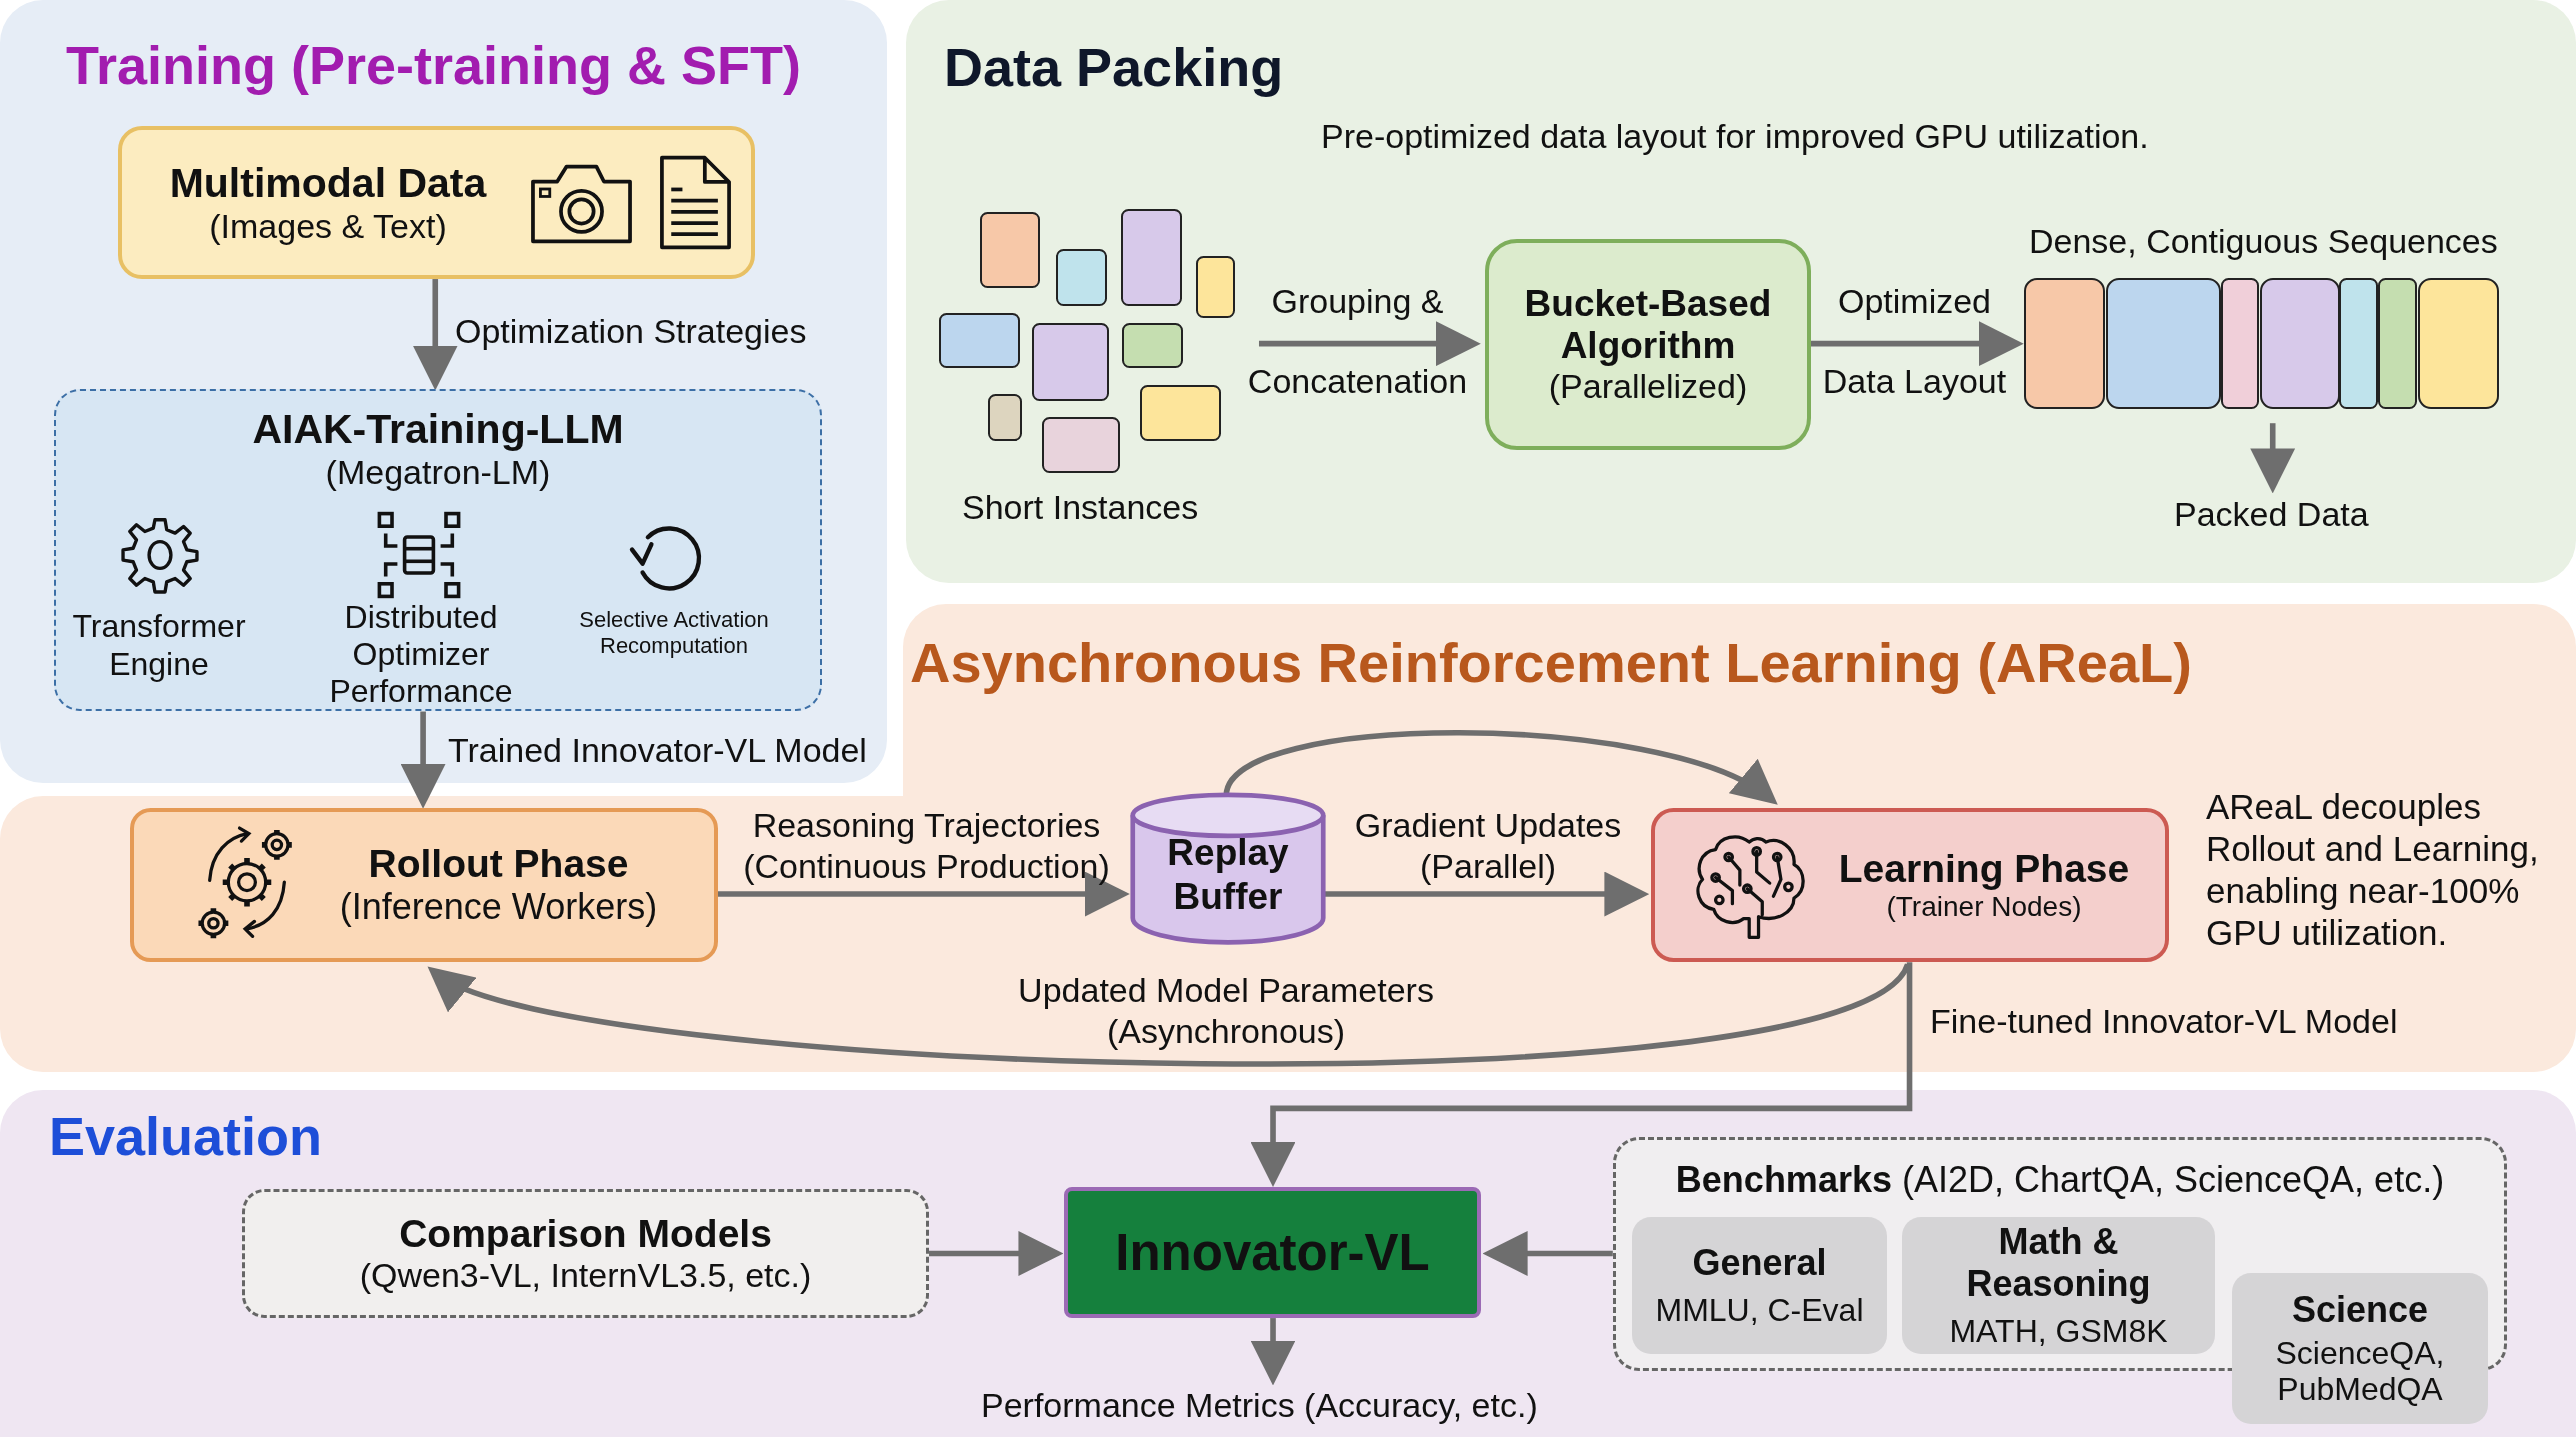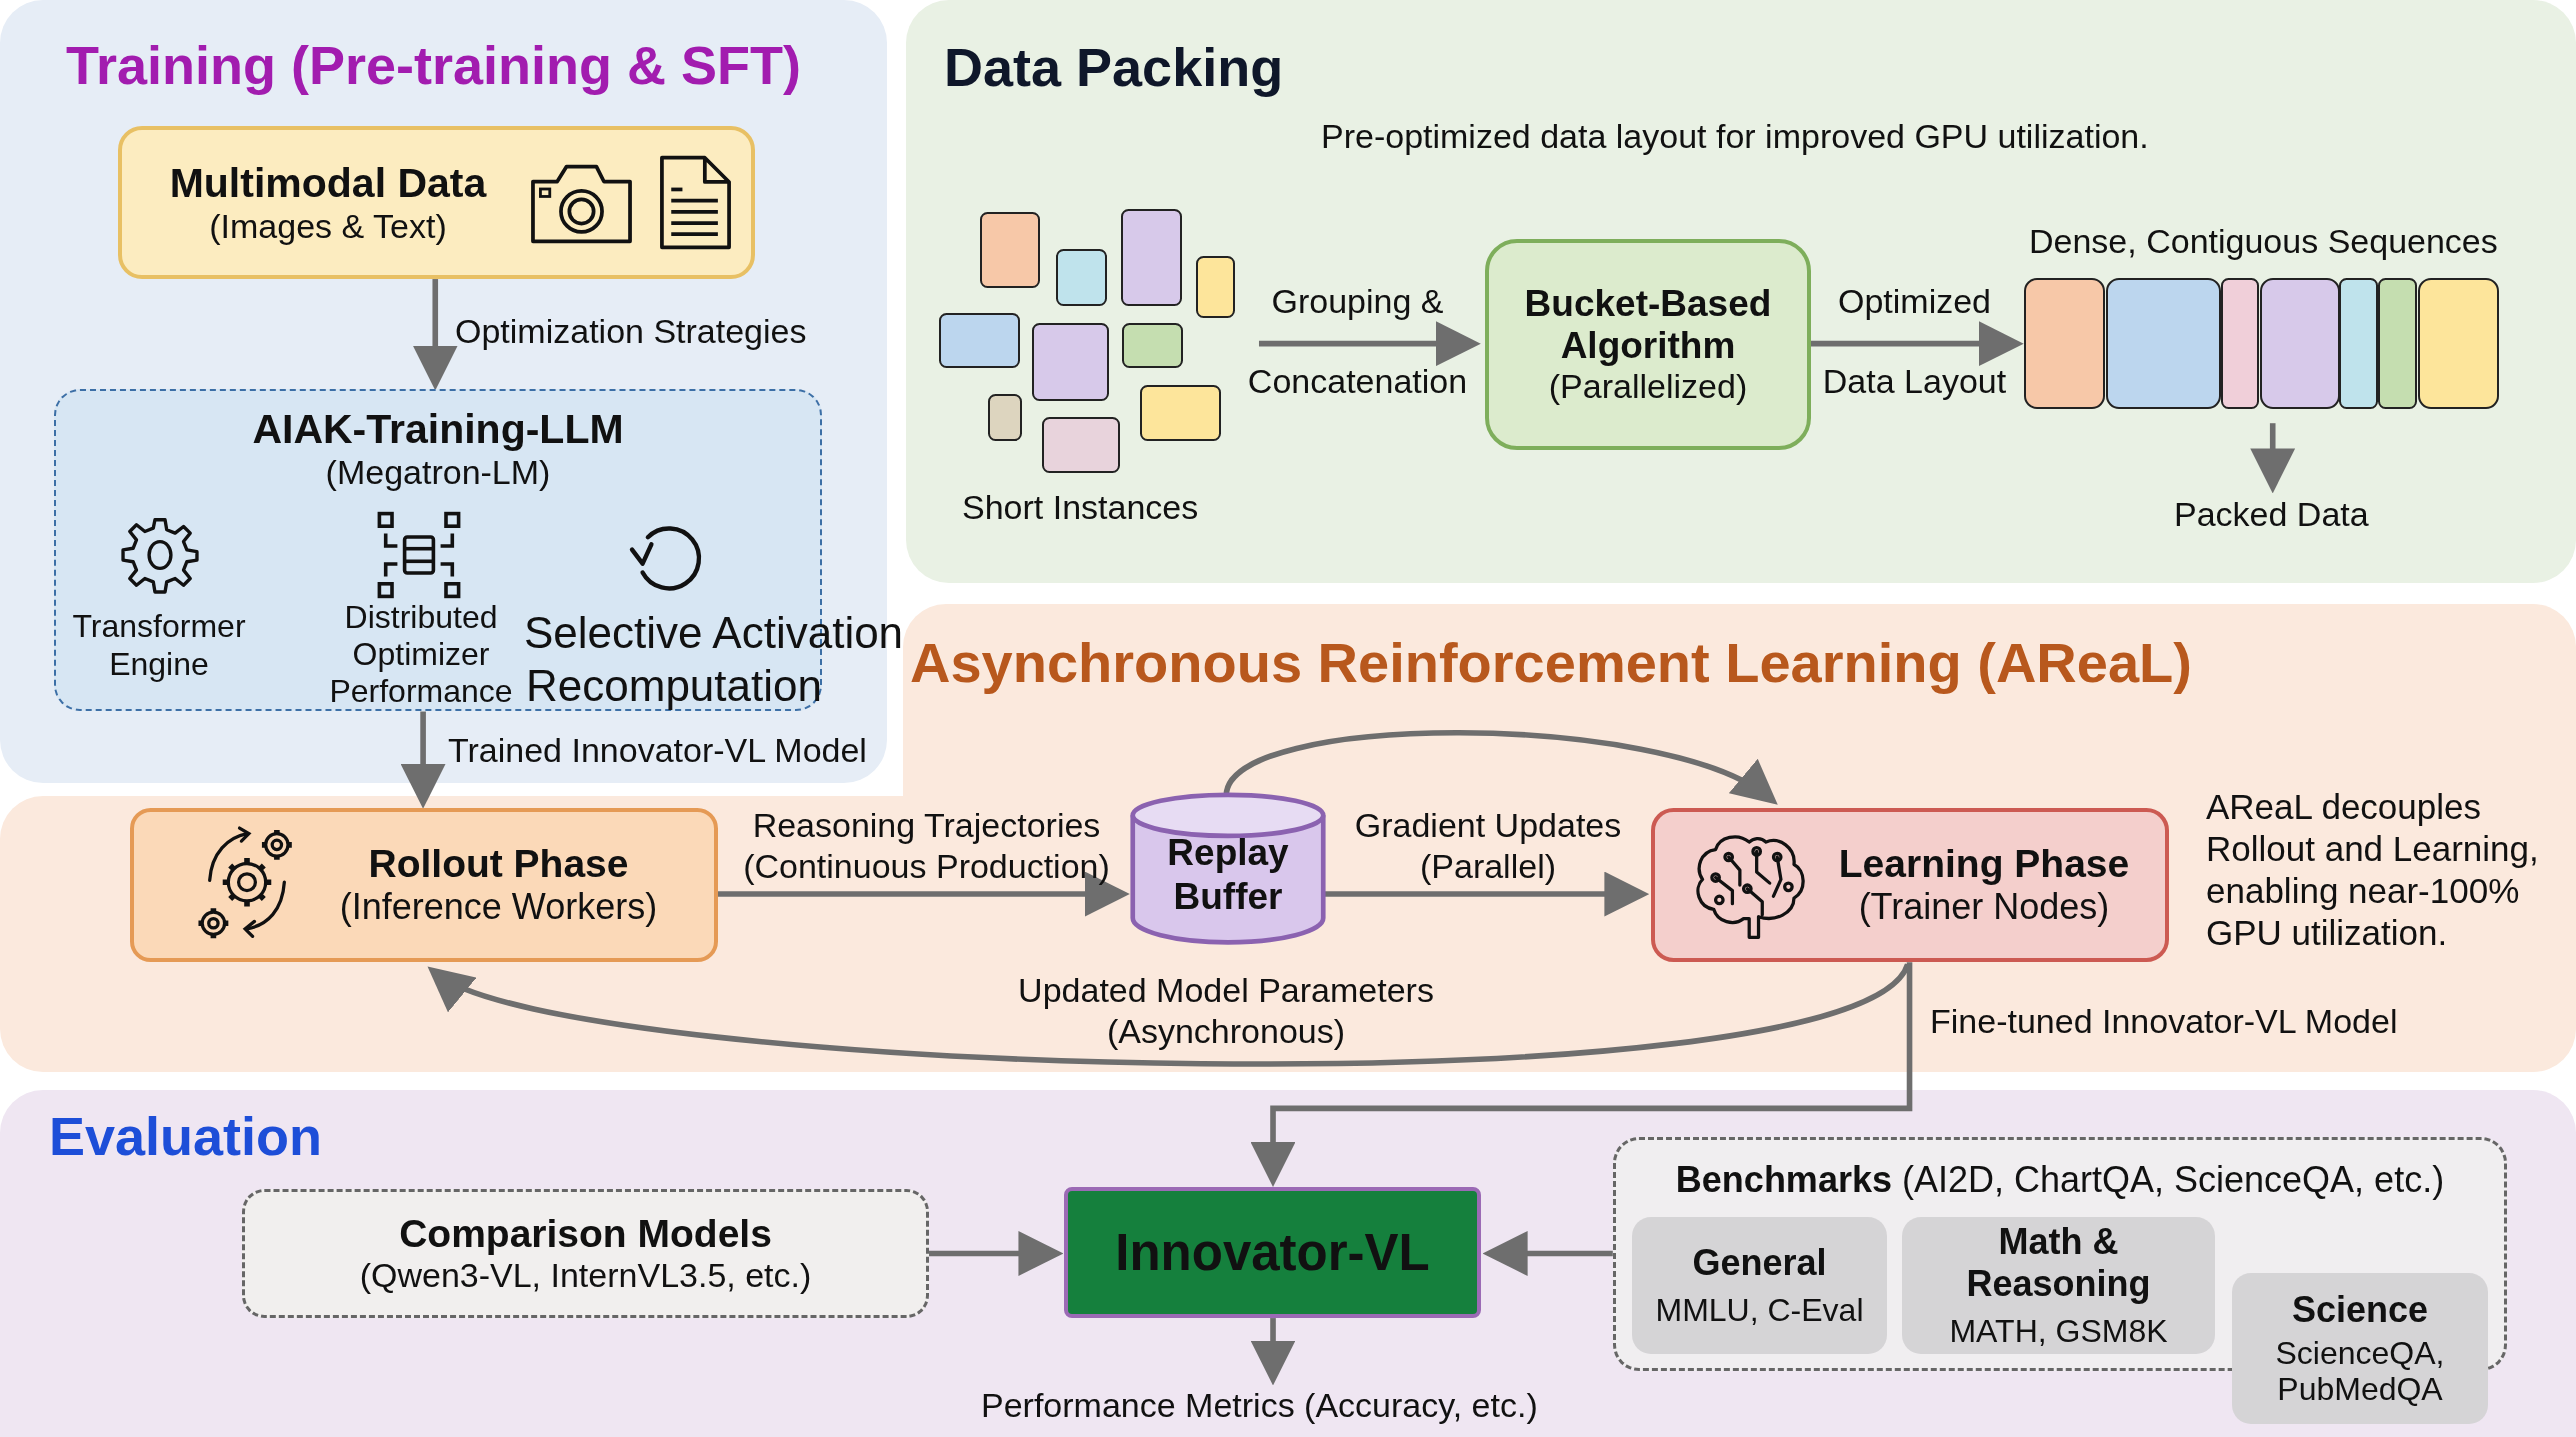--- a/index.html
+++ b/index.html
@@ -118,21 +118,21 @@
 </svg>
 <div class="lbl center" style="left:318px;top:599px;width:206px;font-size:32px;line-height:1.15;">
   <div>Distributed</div>
   <div>Optimizer</div>
   <div>Performance</div>
 </div>
 <svg class="icon" style="left:625px;top:517px;" width="88" height="81" viewBox="0 0 100 90">
   <path d="M26 22 A34 34 0 1 1 20 62" fill="none" stroke="#111" stroke-width="5" stroke-linecap="round"></path>
   <path d="M8 36 L20 52 L30 30" fill="none" stroke="#111" stroke-width="5" stroke-linecap="round" stroke-linejoin="round"></path>
 </svg>
-<div class="lbl center" style="left:524px;top:607px;width:300px;font-size:44px;">
+<div class="lbl center" style="left:524px;top:607px;width:300px;font-size:22px;">
   <div>Selective Activation</div>
   <div>Recomputation</div>
 </div>
 <div class="lbl" style="left:448px;top:730px;">Trained Innovator-VL Model</div>
 
 <div class="title t-pack">Data Packing</div>
 <div class="lbl" style="left:1321px;top:116px;">Pre-optimized data layout for improved GPU utilization.</div>
 
 <div>
   <div class="shortinst" style="left:980px;top:212px;width:60px;height:76px;background:#f7c8a8;"></div>
@@ -232,21 +232,21 @@
       <path d="M26 52 L44 66 L44 80"></path>
         <circle cx="26" cy="52" r="4"></circle>
       <path d="M60 64 L76 78 L76 92"></path>
         <circle cx="60" cy="64" r="4"></circle>
       <circle cx="104" cy="62" r="4"></circle>
         <circle cx="30" cy="76" r="4"></circle>
     </g>
   </svg>
   <div style="display:flex;flex-direction:column;align-items:center;">
     <div class="bold" style="font-size:39px;">Learning Phase</div>
-    <div style="font-size:36px;">(Trainer Nodes)</div>
+    <div style="font-size:28px;">(Trainer Nodes)</div>
   </div>
 </div>
 
 <div class="lbl" style="left:2206px;top:786px;font-size:35px;line-height:1.2;">
   <div>AReaL decouples</div>
   <div>Rollout and Learning,</div>
   <div>enabling near-100%</div>
   <div>GPU utilization.</div>
 </div>
 

